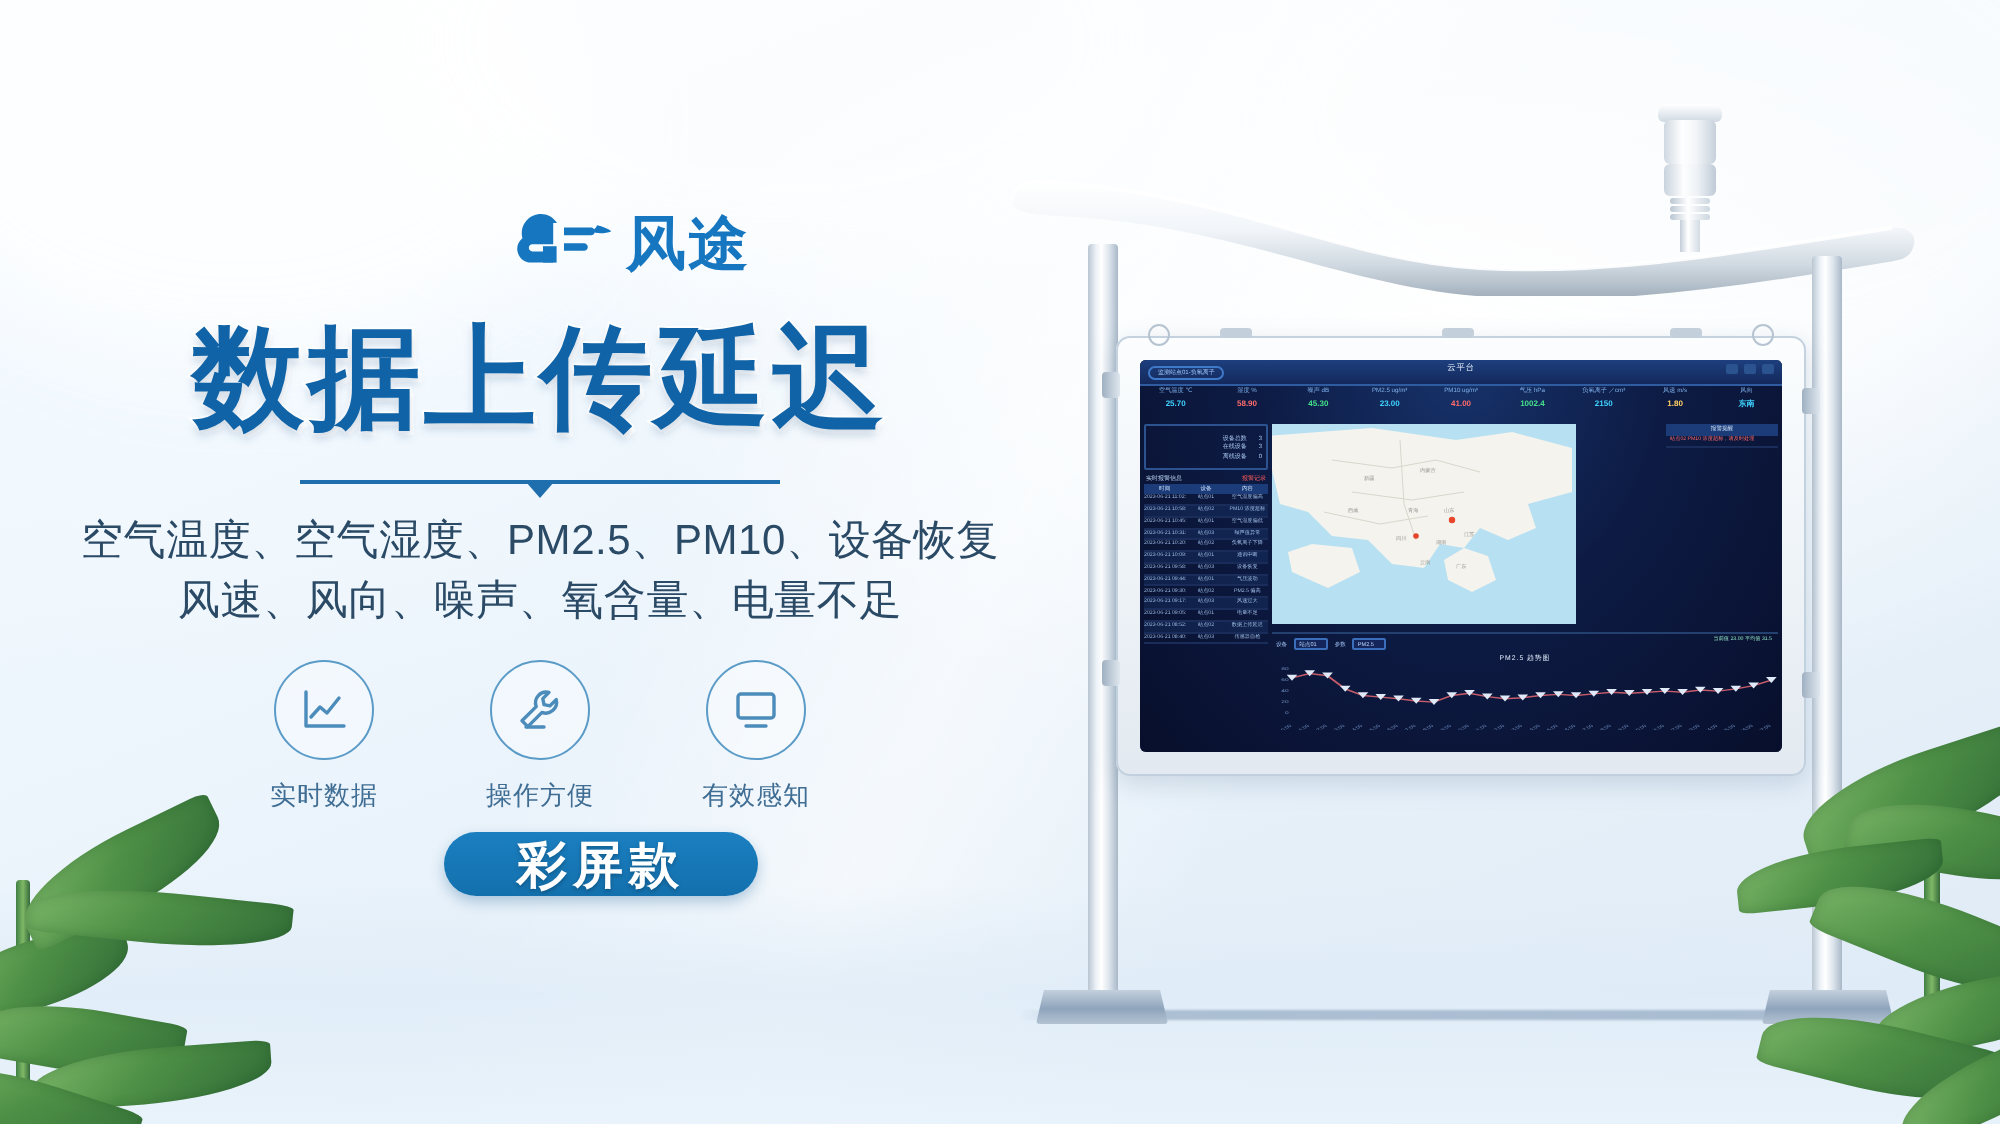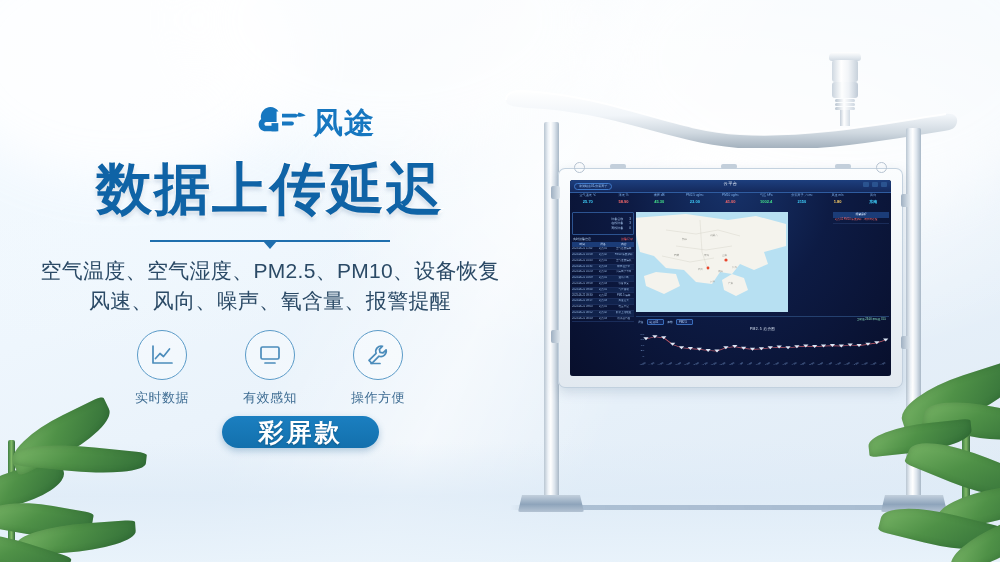--- a/index.html
+++ b/index.html
@@ -180,54 +180,54 @@
       </span>
       <span class="logo-text">风途</span>
     </div>
 
     <div class="headline">数据上传延迟</div>
 
     <div class="divider"></div>
 
     <div class="subtitle">
       <div>空气温度、空气湿度、PM2.5、PM10、设备恢复</div>
-      <div>风速、风向、噪声、氧含量、报警提醒</div>
+      <div>风速、风向、噪声、氧含量、电量不足</div>
     </div>
 
     <div class="features">
 
       <div class="feat">
         <div class="feat-circ">
           <svg width="26" height="24" viewBox="0 0 26 24" fill="none" stroke="#4b8cbb" stroke-width="1.7" stroke-linecap="round" stroke-linejoin="round">
             <path d="M4 3v17h19"></path>
               <path d="M6.5 15.5l4.5-5 3.5 3 6-7.5"></path>
           </svg>
         </div>
         <div class="feat-label">实时数据</div>
       </div>
 
 
       <div class="feat">
         <div class="feat-circ">
+          <svg width="26" height="26" viewBox="0 0 26 26" fill="none" stroke="#4b8cbb" stroke-width="1.7" stroke-linecap="round" stroke-linejoin="round">
+            <path d="M17.5 4.2a5.4 5.4 0 0 0-6.4 7.1L4 18.4l2.9 2.9 7.1-7.1a5.4 5.4 0 0 0 7.1-6.4l-3.1 3.1-3-.6-.6-3z"></path>
+            <path d="M6 21.5h9"></path>
+          </svg>
+        </div>
+        <div class="feat-label">操作方便</div>
+      </div>
+
+      <div class="feat">
+        <div class="feat-circ">
           <svg width="26" height="24" viewBox="0 0 26 24" fill="none" stroke="#4b8cbb" stroke-width="1.7" stroke-linecap="round" stroke-linejoin="round">
             <rect x="4" y="4" width="18" height="12" rx="1.5"></rect>
               <path d="M8 20h10"></path>
           </svg>
         </div>
         <div class="feat-label">有效感知</div>
-      </div>
-
-      <div class="feat">
-        <div class="feat-circ">
-          <svg width="26" height="26" viewBox="0 0 26 26" fill="none" stroke="#4b8cbb" stroke-width="1.7" stroke-linecap="round" stroke-linejoin="round">
-            <path d="M17.5 4.2a5.4 5.4 0 0 0-6.4 7.1L4 18.4l2.9 2.9 7.1-7.1a5.4 5.4 0 0 0 7.1-6.4l-3.1 3.1-3-.6-.6-3z"></path>
-            <path d="M6 21.5h9"></path>
-          </svg>
-        </div>
-        <div class="feat-label">操作方便</div>
       </div>
 
     </div>
 
     <div class="cta">彩屏款</div>
   </div>
 
   <div class="kiosk">
 
     <div class="canopy">

